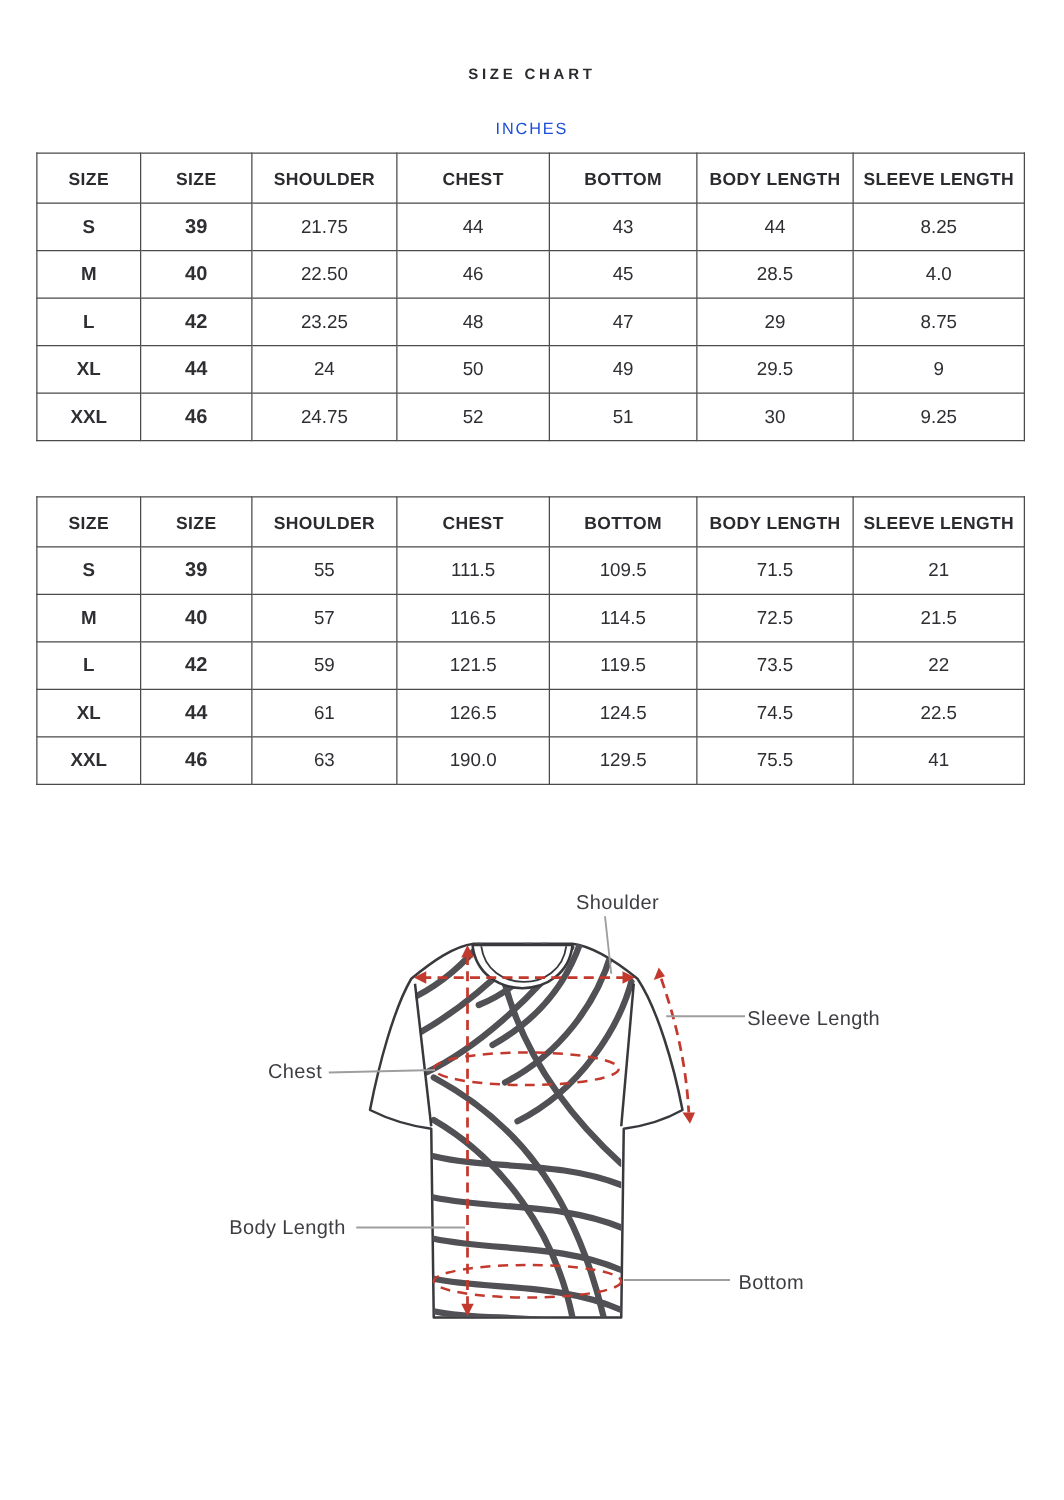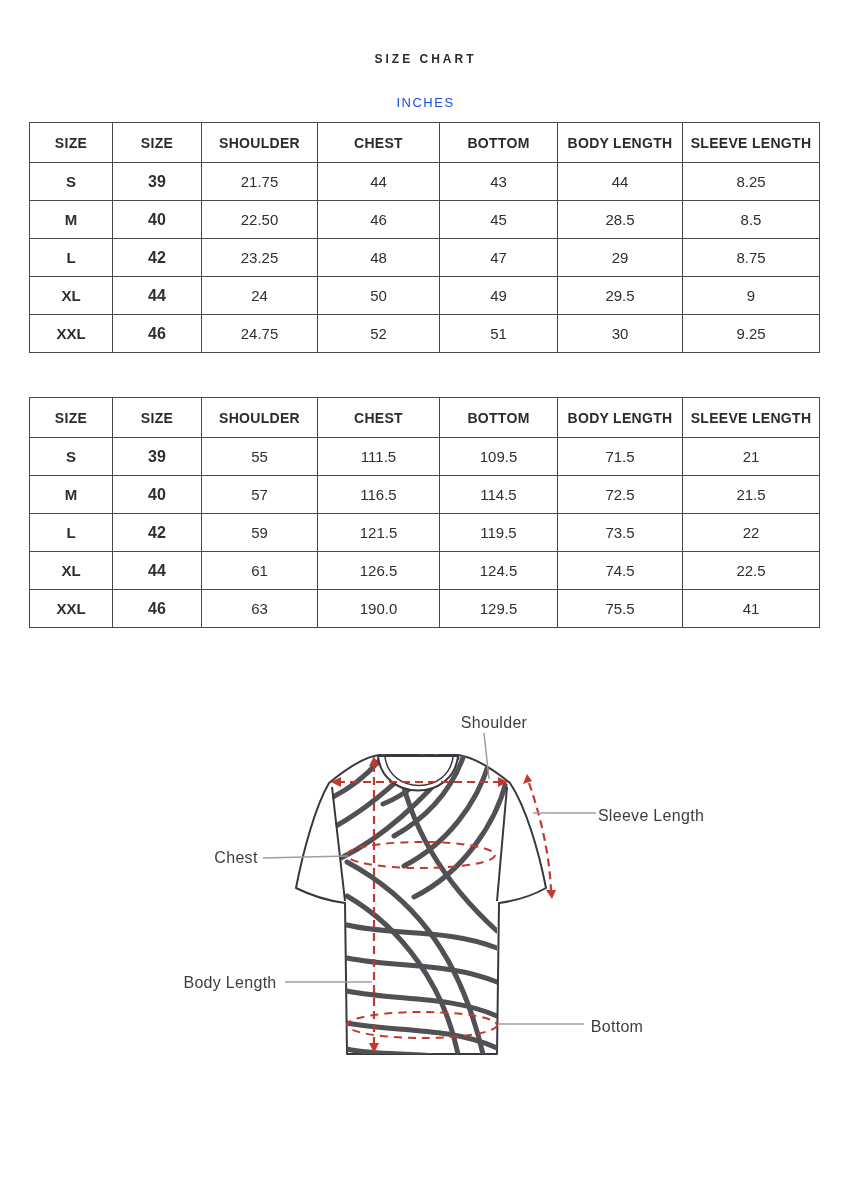--- a/index.html
+++ b/index.html
@@ -90,21 +90,21 @@
     <td>44</td>
     <td>8.25</td>
   </tr>
   <tr>
     <td class="size-letter">M</td>
     <td class="size-num">40</td>
     <td>22.50</td>
     <td>46</td>
     <td>45</td>
     <td>28.5</td>
-    <td>8.5</td>
+    <td>4.0</td>
   </tr>
   <tr>
     <td class="size-letter">L</td>
     <td class="size-num">42</td>
     <td>23.25</td>
     <td>48</td>
     <td>47</td>
     <td>29</td>
     <td>8.75</td>
   </tr>

